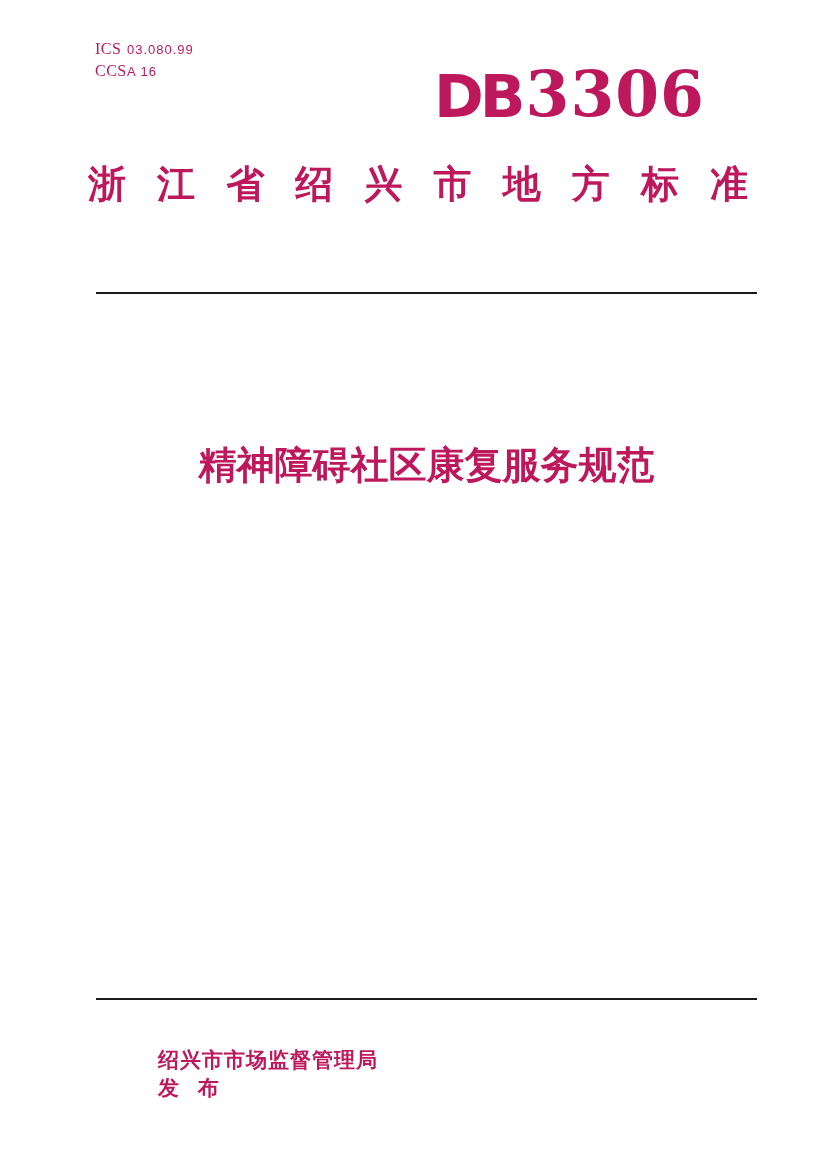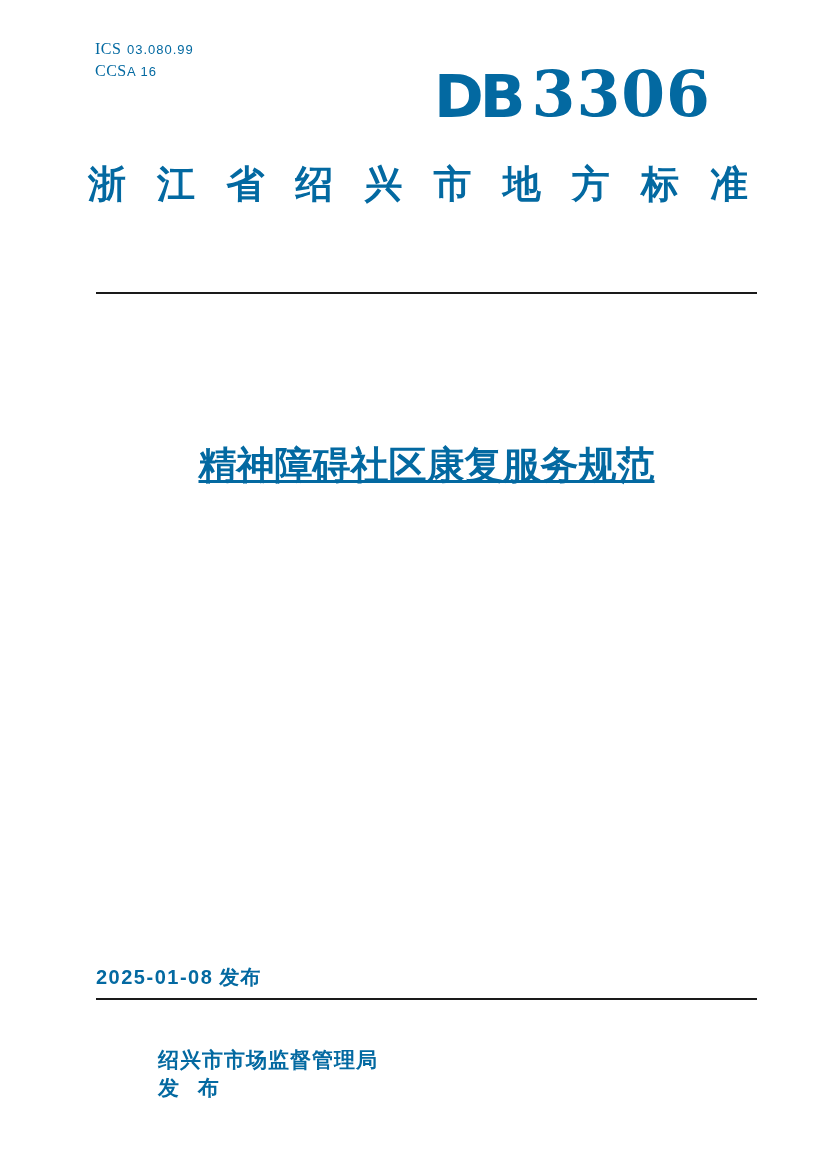--- a/index.html
+++ b/index.html
@@ -6,21 +6,21 @@
     margin: 0;
     padding: 0;
     background: #e8e8e8;
   }
   .page {
     position: relative;
     width: 815px;
     height: 1151px;
     margin: 0 auto;
     background: #ffffff;
-    color: #0369a1;
+    color: #be185d;
     font-family: "Liberation Sans", "DejaVu Sans", sans-serif;
     overflow: hidden;
   }
 
   
   .ics-block {
     position: absolute;
     left: 95px;
     top: 38px;
     font-size: 15px;
@@ -53,21 +53,21 @@
     font-family: "DejaVu Sans", sans-serif;
     font-weight: bold;
     font-size: 60px;
     letter-spacing: -4px;
     transform: scaleY(0.98);
   }
   .logo-num {
     font-family: "DejaVu Serif", "Liberation Serif", serif;
     font-weight: bold;
     font-size: 63px;
-    margin-left: 10px;
+    margin-left: 4px;
     letter-spacing: 1px;
   }
 
   
   .standard-name {
     position: absolute;
     left: 88px;
     top: 160px;
     width: 660px;
     font-size: 38px;
@@ -103,21 +103,20 @@
   .title-cn {
     position: absolute;
     left: 96px;
     top: 440px;
     width: 661px;
     text-align: center;
     font-size: 38px;
     font-weight: bold;
     letter-spacing: 0;
     white-space: nowrap;
-    text-decoration: underline;
   }
   .title-en {
     position: absolute;
     left: 66px;
     top: 512px;
     width: 721px;
     text-align: center;
     font-family: "Liberation Serif", "DejaVu Serif", serif;
     font-size: 20px;
     white-space: nowrap;
@@ -181,24 +180,20 @@
   </div>
 
   <div class="standard-name">浙 江 省 绍 兴 市 地 方 标 准</div>
 
 
   <div class="rule rule-top"></div>
 
   <div class="title-cn">精神障碍社区康复服务规范</div>
 
   <div class="date-row">
-    <div class="date-item">
-      <span class="date-value">2025-01-08</span>
-      <span class="date-label">发布</span>
-    </div>
   </div>
 
   <div class="rule rule-bottom"></div>
 
   <div class="publisher">
     <span class="publisher-issuer">绍兴市市场监督管理局</span>
     <span class="publisher-action">发 布</span>
   </div>
 
 </div>

